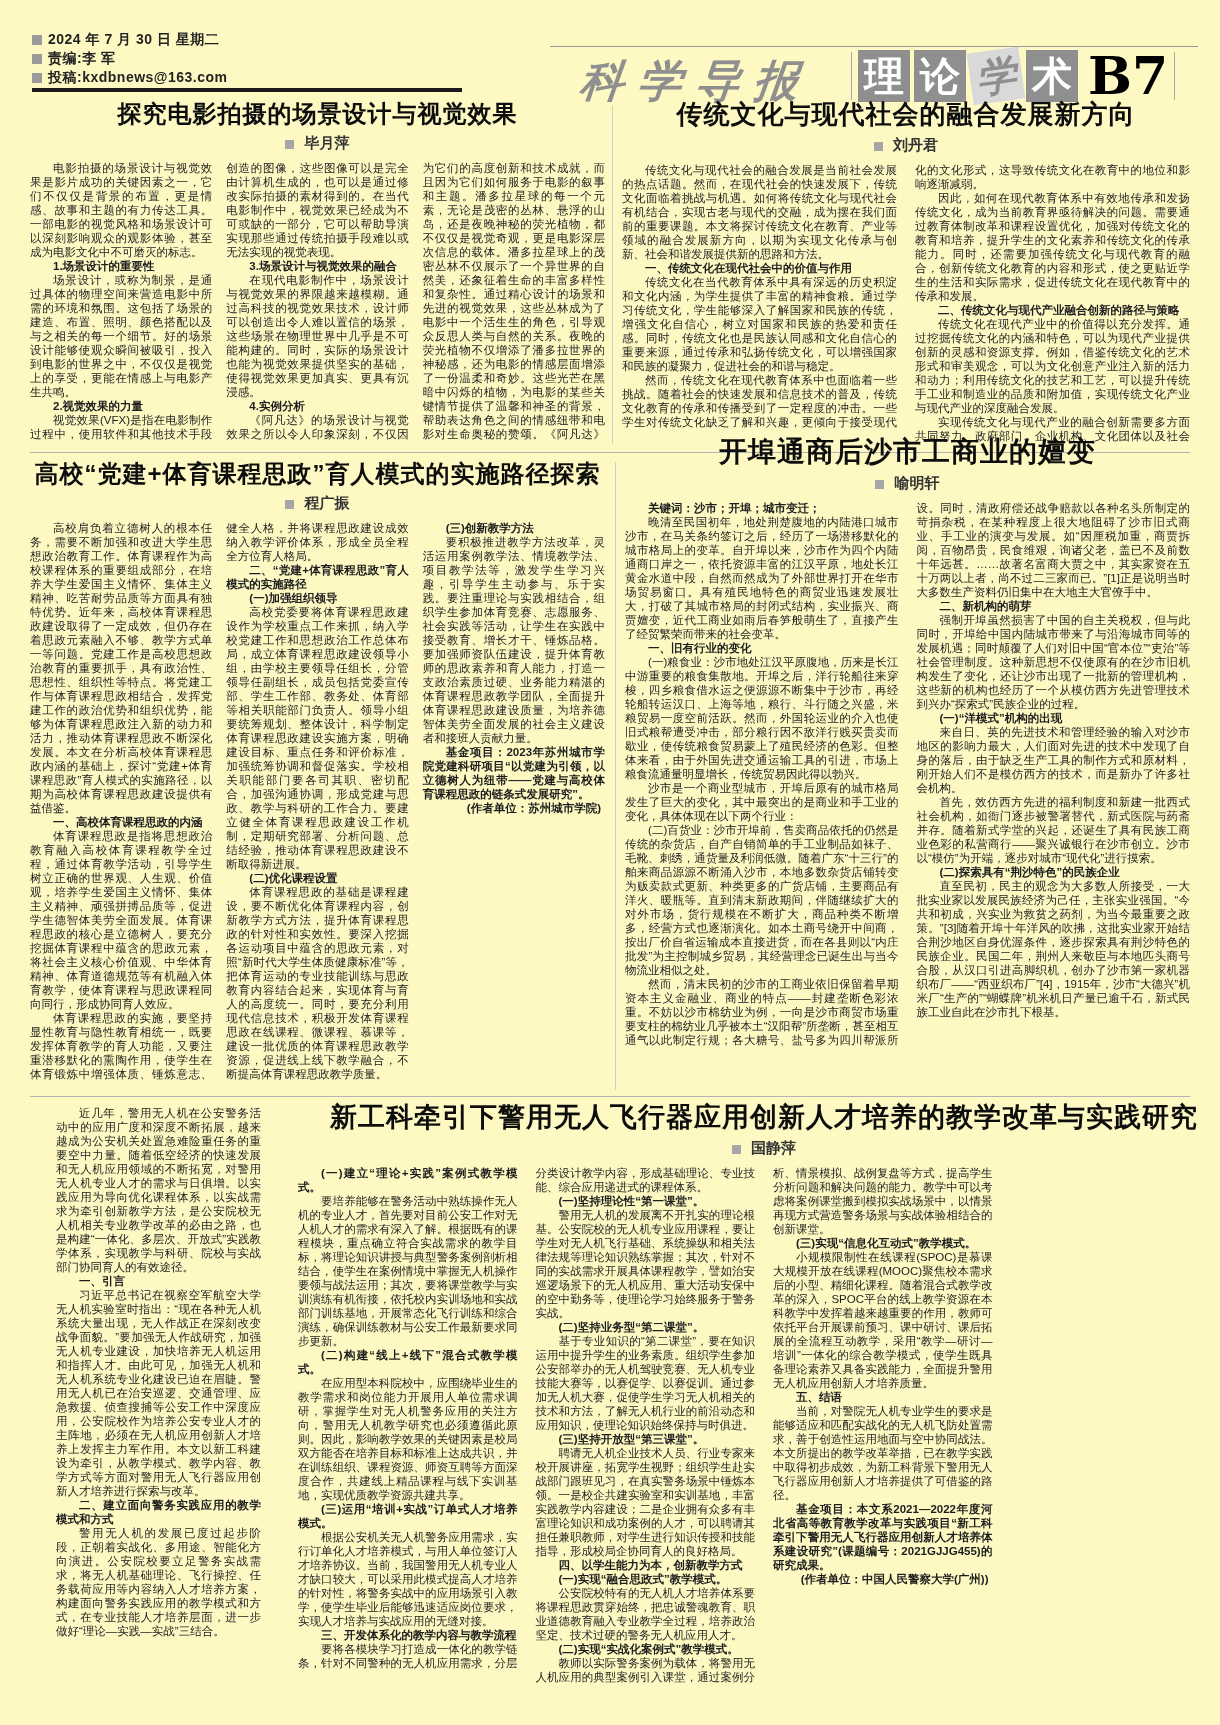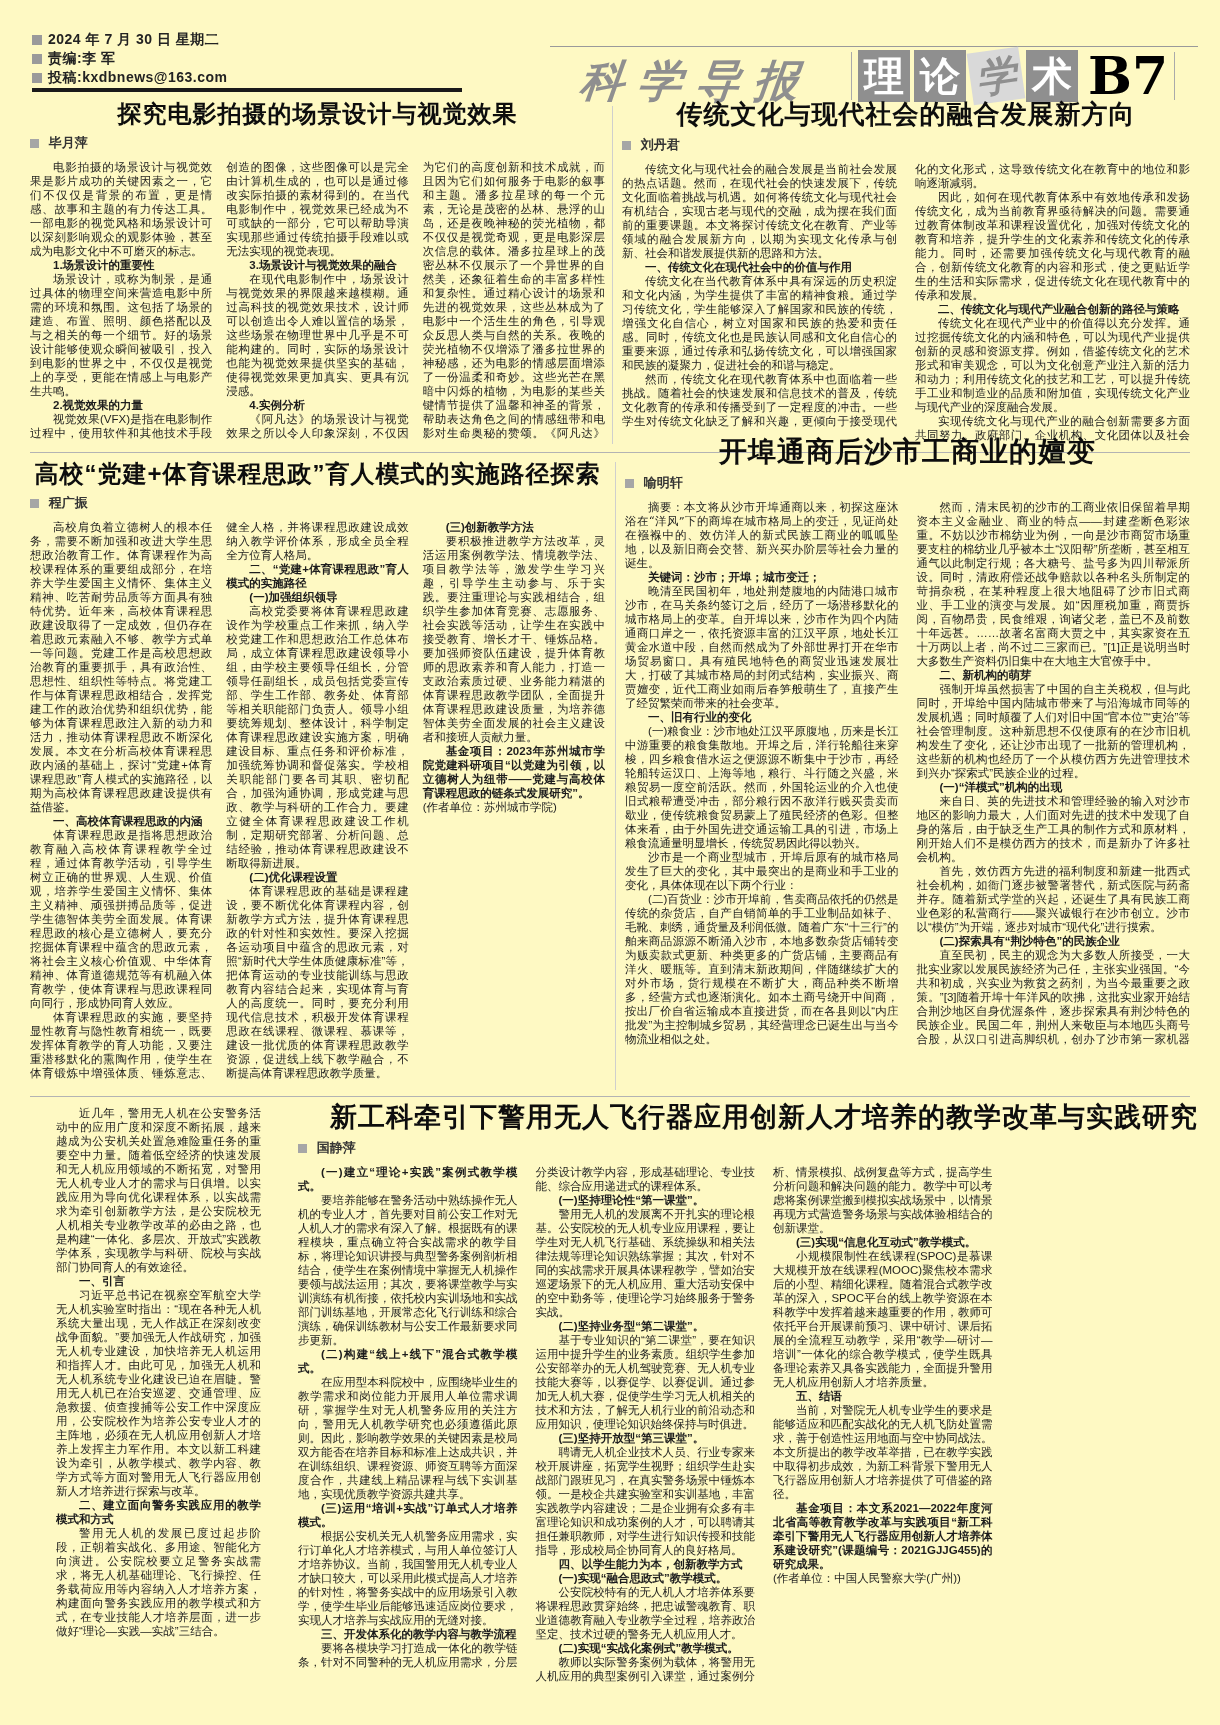--- a/index.html
+++ b/index.html
@@ -24,29 +24,29 @@
                  font-style:italic;transform:rotate(-8deg);}
   .page-no{font-family:"DejaVu Serif",serif;font-weight:bold;font-size:52px;color:#000;
            margin-left:6px;line-height:52px;}
   
   .hrule{position:absolute;left:30px;width:1160px;height:1px;background:#b3b3b3;}
   .vrule{position:absolute;width:1px;background:#cfcfcd;}
   
   .art{position:absolute;}
   .art-title{font-weight:bold;color:#0d0d0d;text-align:center;letter-spacing:1px;
              line-height:1.15;}
-  .byline{text-align:left;font-size:13px;font-weight:bold;color:#333;margin-top:6px;}
+  .byline{text-align:center;font-size:15px;font-weight:bold;color:#333;margin-top:6px;}
   .byline .sq{width:9px;height:9px;background:#a6a6a6;position:relative;top:1px;}
   .art-body{column-fill:auto;overflow:hidden;text-align:justify;
             font-size:11.5px;line-height:14px;color:#1d1d1d;margin-top:8px;}
   .blk{text-align:justify;}
   .blk.p,.blk.h,.blk.h2,.blk.abs,.blk.kw,.blk.fund,.blk.ref{text-indent:2em;}
   .blk.h,.blk.h2,.blk.kw,.blk.fund{font-weight:bold;}
   .blk.abs,.blk.kw,.blk.ref{font-family:"DejaVu Serif",serif;}
-  .blk.end{text-align:left;font-weight:normal;text-indent:0;padding-right:4px;}
+  .blk.end{text-align:right;font-weight:bold;text-indent:0;padding-right:4px;}
   
   #art-film{left:30px;top:100px;width:575px;}
   #art-film .art-title{font-size:24px;}
   #art-film .art-body{height:282px;column-count:3;column-gap:14px;}
   #art-culture{left:622px;top:100px;width:568px;}
   #art-culture .art-title{font-size:26px;}
   #art-culture .art-body{height:282px;column-count:2;column-gap:18px;}
   #art-sports{left:30px;top:460px;width:575px;}
   #art-sports .art-title{font-size:24px;}
   #art-sports .art-body{height:560px;column-count:3;column-gap:14px;}
@@ -158,21 +158,20 @@
       </div>
   </div>
 
   <div class="art" id="art-shashi">
     <div class="art-title">开埠通商后沙市工商业的嬗变</div>
     <div class="byline">
       <span class="sq"></span>
       <span>喻明轩</span>
     </div>
     <div class="art-body">
-        <div class="blk abs">摘要：本文将从沙市开埠通商以来，初探这座沐浴在“洋风”下的商埠在城市格局上的变迁，见证尚处在襁褓中的、效仿洋人的新式民族工商业的呱呱坠地，以及新旧商会交替、新兴买办阶层等社会力量的诞生。</div>
         <div class="blk kw">关键词：沙市；开埠；城市变迁；</div>
         <div class="blk p">晚清至民国初年，地处荆楚腹地的内陆港口城市沙市，在马关条约签订之后，经历了一场潜移默化的城市格局上的变革。自开埠以来，沙市作为四个内陆通商口岸之一，依托资源丰富的江汉平原，地处长江黄金水道中段，自然而然成为了外部世界打开在华市场贸易窗口。具有殖民地特色的商贸业迅速发展壮大，打破了其城市格局的封闭式结构，实业振兴、商贾嬗变，近代工商业如雨后春笋般萌生了，直接产生了经贸繁荣而带来的社会变革。</div>
         <div class="blk h">一、旧有行业的变化</div>
         <div class="blk p">(一)粮食业：沙市地处江汉平原腹地，历来是长江中游重要的粮食集散地。开埠之后，洋行轮船往来穿梭，四乡粮食借水运之便源源不断集中于沙市，再经轮船转运汉口、上海等地，粮行、斗行随之兴盛，米粮贸易一度空前活跃。然而，外国轮运业的介入也使旧式粮帮遭受冲击，部分粮行因不敌洋行贱买贵卖而歇业，使传统粮食贸易蒙上了殖民经济的色彩。但整体来看，由于外国先进交通运输工具的引进，市场上粮食流通量明显增长，传统贸易因此得以勃兴。</div>
         <div class="blk p">沙市是一个商业型城市，开埠后原有的城市格局发生了巨大的变化，其中最突出的是商业和手工业的变化，具体体现在以下两个行业：</div>
         <div class="blk p">(二)百货业：沙市开埠前，售卖商品依托的仍然是传统的杂货店，自产自销简单的手工业制品如袜子、毛靴、刺绣，通货量及利润低微。随着广东“十三行”的舶来商品源源不断涌入沙市，本地多数杂货店铺转变为贩卖款式更新、种类更多的广货店铺，主要商品有洋火、暖瓶等。直到清末新政期间，伴随继续扩大的对外市场，货行规模在不断扩大，商品种类不断增多，经营方式也逐渐演化。如本土商号绕开中间商，按出厂价自省运输成本直接进货，而在各县则以“内庄批发”为主控制城乡贸易，其经营理念已诞生出与当今物流业相似之处。</div>
         <div class="blk p">然而，清末民初的沙市的工商业依旧保留着早期资本主义金融业、商业的特点——封建垄断色彩浓重。不妨以沙市棉纺业为例，一向是沙市商贸市场重要支柱的棉纺业几乎被本土“汉阳帮”所垄断，甚至相互通气以此制定行规；各大糖号、盐号多为四川帮派所设。同时，清政府偿还战争赔款以各种名头所制定的苛捐杂税，在某种程度上很大地阻碍了沙市旧式商业、手工业的演变与发展。如“因厘税加重，商贾拆阅，百物昂贵，民食维艰，询诸父老，盖已不及前数十年远甚。……故著名富商大贾之中，其实家资在五十万两以上者，尚不过二三家而已。”[1]正是说明当时大多数生产资料仍旧集中在大地主大官僚手中。</div>
         <div class="blk h">二、新机构的萌芽</div>
         <div class="blk p">强制开埠虽然损害了中国的自主关税权，但与此同时，开埠给中国内陆城市带来了与沿海城市同等的发展机遇；同时颠覆了人们对旧中国“官本位”“吏治”等社会管理制度。这种新思想不仅使原有的在沙市旧机构发生了变化，还让沙市出现了一批新的管理机构，这些新的机构也经历了一个从模仿西方先进管理技术到兴办“探索式”民族企业的过程。</div>
         <div class="blk h2">(一)“洋模式”机构的出现</div>

